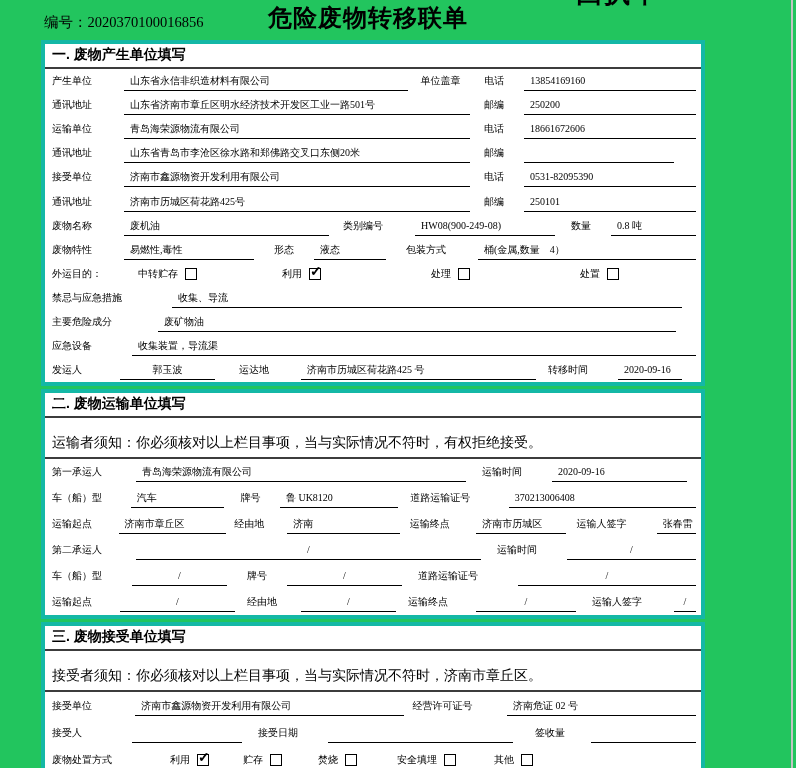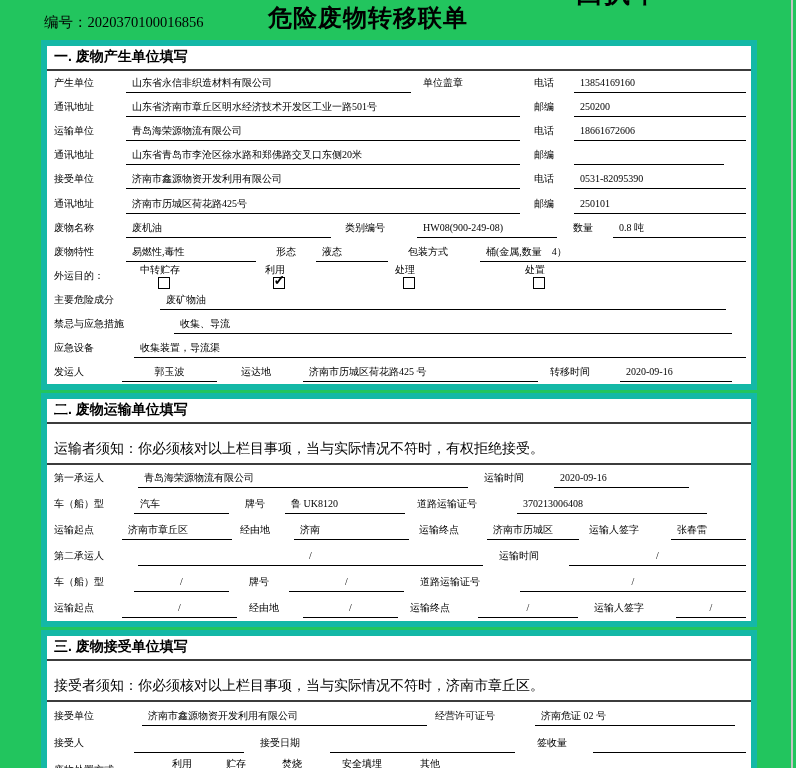--- a/index.html
+++ b/index.html
@@ -15,21 +15,21 @@
   .hdr { position:relative; height:40px; }
   .doc-no { position:absolute; left:44px; top:13px; font-size:14.5px; white-space:nowrap; }
   .doc-title { position:absolute; left:0; right:60px; top:2px; text-align:center;
                font-size:24px; font-weight:bold; letter-spacing:1px;
                font-family:"Liberation Sans","DejaVu Sans",sans-serif; }
   .stamp-clip { position:absolute; left:576px; top:0; width:84px; height:7px; overflow:hidden; }
   .stamp-clip b { display:block; margin-top:-24px; font-size:26px; letter-spacing:2px;
                   font-family:"Liberation Sans","DejaVu Sans",sans-serif; }
 
   
-  .box { margin-left:41px; width:716px; border:6px solid #14b8a6; background:#fff; margin-bottom:3px; }
+  .box { margin-left:41px; width:664px; border:4px solid #14b8a6; background:#fff; margin-bottom:3px; }
   .box-title { font-weight:bold; font-size:14px; padding:2px 7px 3px 7px;
                border-bottom:2px solid #3c3c3c;
                font-family:"Liberation Sans","DejaVu Sans",sans-serif; }
   .notice { font-size:14px; padding:16px 7px 5px 7px; border-bottom:2px solid #3c3c3c; }
 
   .r { display:flex; align-items:center; padding:0 5px 0 7px; font-size:10px; white-space:nowrap; }
   .s1 .r { height:24.1px; }
   .s2 .r { height:26px; }
   .s3 .r { height:27px; }
 
@@ -49,21 +49,21 @@
   .w172{width:172px}.w185{width:185px}.w190{width:190px}.w200{width:200px}.w205{width:205px}
   .w235{width:235px}.w285{width:285px}.w330{width:330px}.w345{width:345px}
   .ml8{margin-left:8px}.ml10{margin-left:10px}.ml12{margin-left:12px}.ml14{margin-left:14px}
   .ml16{margin-left:16px}.ml18{margin-left:18px}.ml20{margin-left:20px}.ml22{margin-left:22px}
   .ml24{margin-left:24px}.ml34{margin-left:34px}.ml36{margin-left:36px}.ml38{margin-left:38px}
   .ml40{margin-left:40px}.ml85{margin-left:85px}.ml110{margin-left:110px}
   .mla{margin-left:auto}
   .mr14{margin-right:14px}.mr20{margin-right:20px}.mr22{margin-right:22px}
 
   
-  .opt { display:inline-flex; align-items:center;flex-direction:column; }
+  .opt { display:inline-flex; align-items:center; }
   .cb { display:inline-block; position:relative; width:12px; height:12px;
         border:1.5px solid #000; margin-left:7px; flex:none; }
   .cb.checked::after { content:"\2713"; position:absolute; left:0px; top:-4px;
         font-size:14px; font-weight:bold; line-height:14px; }
 </style>
 </head>
 <body>
 
 <div class="page">
 
@@ -153,27 +153,27 @@
           <span>处理</span>
           <span class="cb"></span>
         </span>
       <span class="opt ml110">
           <span>处置</span>
           <span class="cb"></span>
         </span>
     </div>
 
     <div class="r">
+      <span class="lbl w112">禁忌与应急措施</span>
+      <span class="u fx mr14 ml8">收集、导流</span>
+    </div>
+
+    <div class="r">
       <span class="lbl w98">主要危险成分</span>
       <span class="u fx mr20 ml8">废矿物油</span>
-    </div>
-
-    <div class="r">
-      <span class="lbl w112">禁忌与应急措施</span>
-      <span class="u fx mr14 ml8">收集、导流</span>
     </div>
 
     <div class="r">
       <span class="lbl w72">应急设备</span>
       <span class="u fx ml8">收集装置，导流渠</span>
     </div>
 
     <div class="r">
       <span class="lbl w60">发运人</span>
       <span class="u w95 ml8 c">郭玉波</span>

